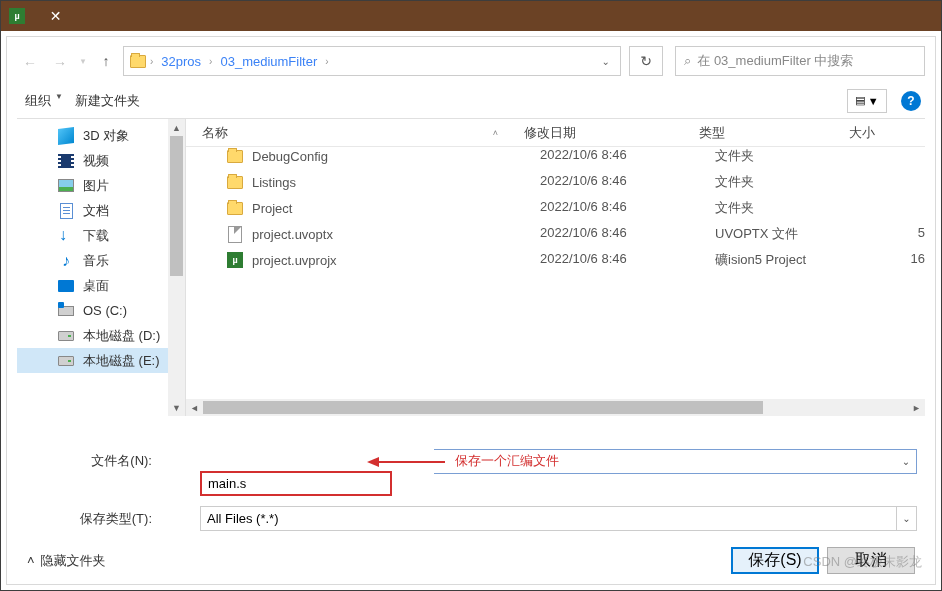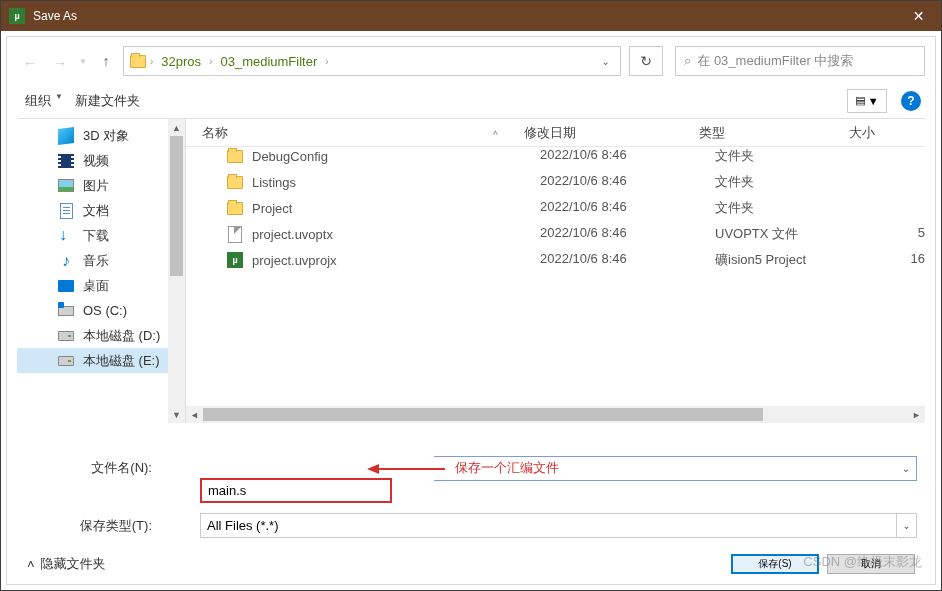--- a/index.html
+++ b/index.html
@@ -11,21 +11,21 @@
 .titlebar .close { width: 45px; height: 30px; display: flex; align-items: center; justify-content: center; font-size: 14px; cursor: pointer; }
 .content { flex: 1; background: #fff; padding: 8px 10px 6px 10px; border: 1px solid #d9d9d9; margin: 5px; display: flex; flex-direction: column; }
 .navrow { display: flex; align-items: center; height: 32px; gap: 4px; }
 .navbtn { width: 26px; height: 28px; display: flex; align-items: center; justify-content: center; color: #c0c0c0; font-size: 14px; cursor: pointer; }
 .navbtn.dark { color: #555; }
 .drop-arrow { font-size: 9px; color: #ccc; width: 12px; text-align: center; }
 .pathbar { flex: 1; border: 1px solid #ccc; height: 30px; display: flex; align-items: center; padding: 0 4px; gap: 2px; }
 .folder-icon { width: 20px; height: 20px; display: flex; align-items: center; justify-content: center; }
 .fld { width: 16px; height: 13px; background: #ffd96b; border: 1px solid #d9a93e; border-radius: 1px; position: relative; }
 .fld::before { content: ""; position: absolute; top: -3px; left: 0; width: 7px; height: 3px; background: #ffd96b; border: 1px solid #d9a93e; border-bottom: none; border-radius: 1px 1px 0 0; }
-.crumb { font-size: 13px; padding: 0 6px; color: #4d7c0f; cursor: pointer; }
+.crumb { font-size: 13px; padding: 0 6px; color: #3b82f6; cursor: pointer; }
 .crumb-sep { color: #999; font-size: 10px; }
 .pathbar .dd { margin-left: auto; color: #666; padding: 0 6px; font-size: 10px; }
 .refresh { width: 34px; height: 30px; border: 1px solid #ccc; display: flex; align-items: center; justify-content: center; color: #555; font-size: 14px; margin-left: 4px; }
 .searchbox { width: 250px; height: 30px; border: 1px solid #ccc; display: flex; align-items: center; padding: 0 8px; color: #888; font-size: 13px; margin-left: 8px; gap: 6px; }
 .toolbar { display: flex; align-items: center; height: 36px; border-bottom: 1px solid #e0e0e0; padding: 0 4px; gap: 4px; margin-top: 6px; }
 .tbtn { font-size: 13px; color: #333; padding: 4px 4px; display: flex; align-items: flex-start; cursor: pointer; }
 .tbtn .dd { font-size: 8px; margin-left: 4px; color: #555; }
 .toolbar .spacer { flex: 1; }
 .viewbtn { width: 40px; height: 24px; border: 1px solid #ccc; display: flex; align-items: center; justify-content: center; font-size: 11px; gap: 2px; }
 .helpbtn { width: 20px; height: 20px; border-radius: 50%; background: #0078d4; color: #fff; display: flex; align-items: center; justify-content: center; font-size: 12px; font-weight: bold; margin-left: 10px; }
@@ -67,42 +67,41 @@
 .formrow .field.red { border: 2px solid #d32f2f; flex: 0 0 130px; margin-top: 45px; }
 .formrow .field input { flex: 1; border: none; outline: none; padding: 0 6px; font-size: 13px; }
 .formrow .field .dd { width: 20px; display: flex; align-items: center; justify-content: center; font-size: 10px; color: #555; border-left: 1px solid #ccc; }
 .formrow .rest { flex: 1; height: 25px; border: 1px solid #7a9fd4; border-left: none; display: flex; align-items: center; }
 .formrow .rest .dd { margin-left: auto; width: 20px; display: flex; align-items: center; justify-content: center; font-size: 10px; color: #555; }
 .annotation { position: absolute; left: 300px; display: flex; align-items: flex-end; color: #d32f2f; font-size: 13px; pointer-events: none; }
 .annotation svg { margin-right: 8px; }
 .bottombar { display: flex; align-items: center; padding: 6px 10px 4px 10px; }
 .hidefolders { display: flex; align-items: center; gap: 6px; font-size: 13px; color: #333; cursor: pointer; }
 .bottombar .spacer { flex: 1; }
-.btn { min-width: 88px; height: 20px; border: 1px solid #adadad; background: #e1e1e1; font-size: 10px; display: flex; align-items: center; justify-content: center; margin-left: 8px; cursor: pointer; }
+.btn { min-width: 88px; height: 27px; border: 1px solid #adadad; background: #e1e1e1; font-size: 16px; display: flex; align-items: center; justify-content: center; margin-left: 8px; cursor: pointer; }
 .btn.primary { border: 2px solid #0078d4; background: #e5f1fb; }
 .watermark { position: absolute; right: 20px; bottom: 20px; color: rgba(120,120,120,0.5); font-size: 13px; pointer-events: none; }
 .i3d { width:16px; height:16px; background: linear-gradient(135deg,#4fc3f7,#0288d1); transform: skewY(-8deg); }
 .ivid { width:16px; height:14px; background:#1a3a6e; position:relative; }
 .ivid::before,.ivid::after{content:"";position:absolute;top:0;bottom:0;width:3px;background:repeating-linear-gradient(#1a3a6e 0 2px,#fff 2px 4px);} .ivid::before{left:0}.ivid::after{right:0}
 .ipic { width:16px; height:13px; background: linear-gradient(to top,#4caf50 40%,#87ceeb 40%); border:1px solid #888; }
 .idoc { width:13px; height:16px; border:1px solid #5a8fd4; background:#fff; position:relative; }
 .idoc::after{content:"";position:absolute;left:2px;right:2px;top:3px;height:1px;background:#5a8fd4;box-shadow:0 3px 0 #5a8fd4,0 6px 0 #5a8fd4;}
 .idn { width:14px; height:14px; position:relative; } .idn::before{content:"↓";color:#0078d4;font-weight:bold;font-size:16px;position:absolute;top:-3px;}
 .imus { color:#0078d4; font-size:16px; font-weight:bold; }
 .idesk { width:16px; height:12px; background:#0078d4; border-radius:1px; }
 .idrv { width:16px; height:10px; background:#d0d0d0; border:1px solid #888; border-radius:1px; position:relative; } .idrv::after{content:"";position:absolute;right:2px;top:3px;width:3px;height:2px;background:#4caf50;}
 .ios { width:16px; height:10px; background:#d0d0d0; border:1px solid #888; position:relative;} .ios::before{content:"";position:absolute;left:-1px;top:-5px;width:6px;height:6px;background:#0078d4;border-radius:1px;}
 </style>
 </head>
 <body>
 
 <div class="window">
   <div class="titlebar">
     <div class="app-icon">µ</div>
-    <div class="title">Save As</div>
     <div class="close">✕</div>
   </div>
 
   <div class="content">
     <div class="navrow">
       <div class="navbtn">←</div>
       <div class="navbtn">→</div>
       <div class="drop-arrow">▾</div>
       <div class="navbtn dark">↑</div>
       <div class="pathbar">

